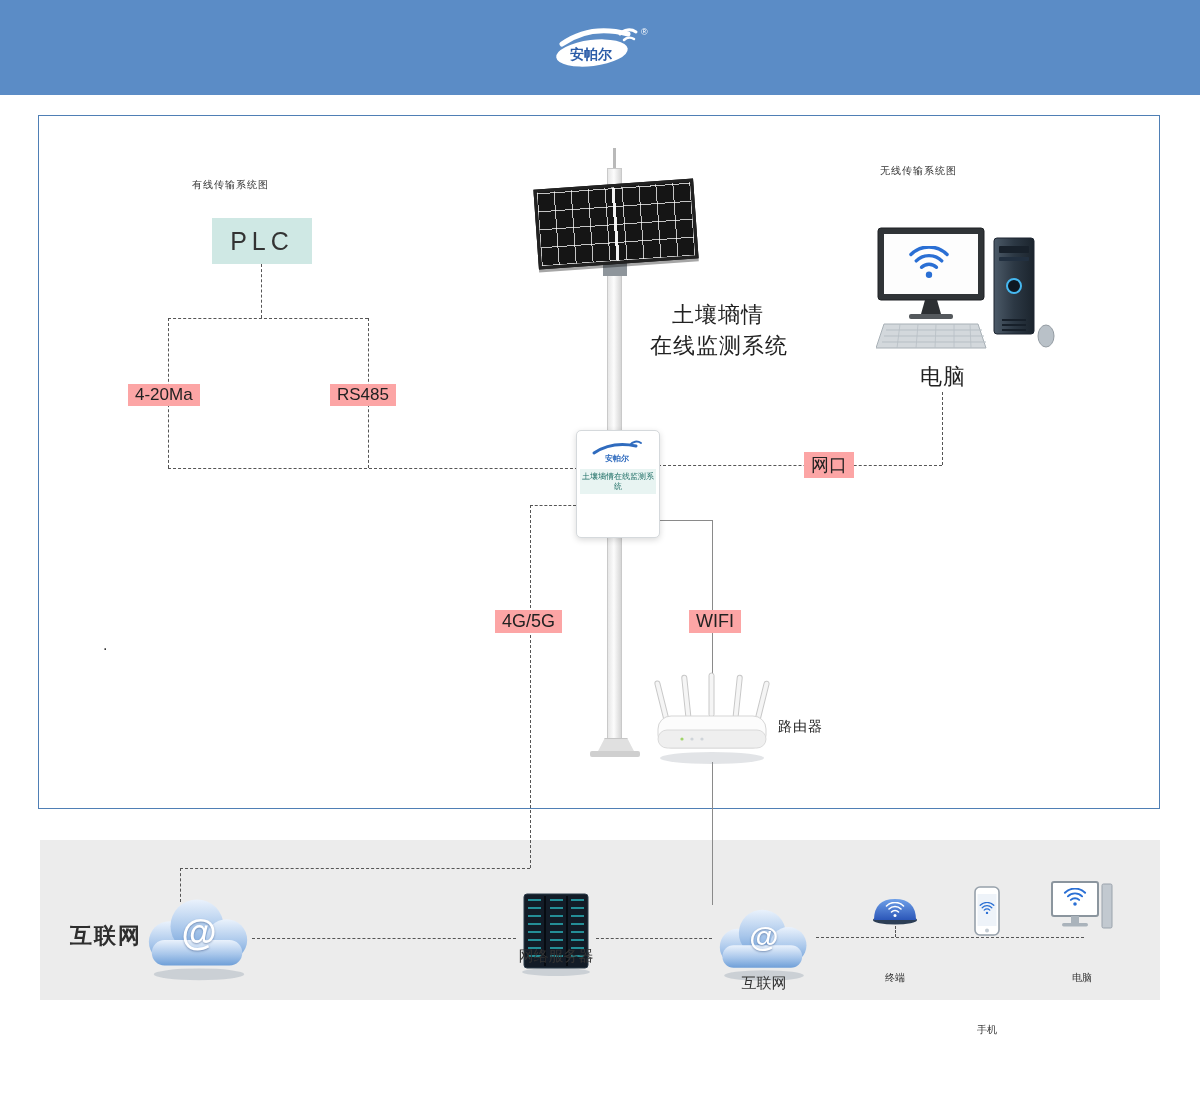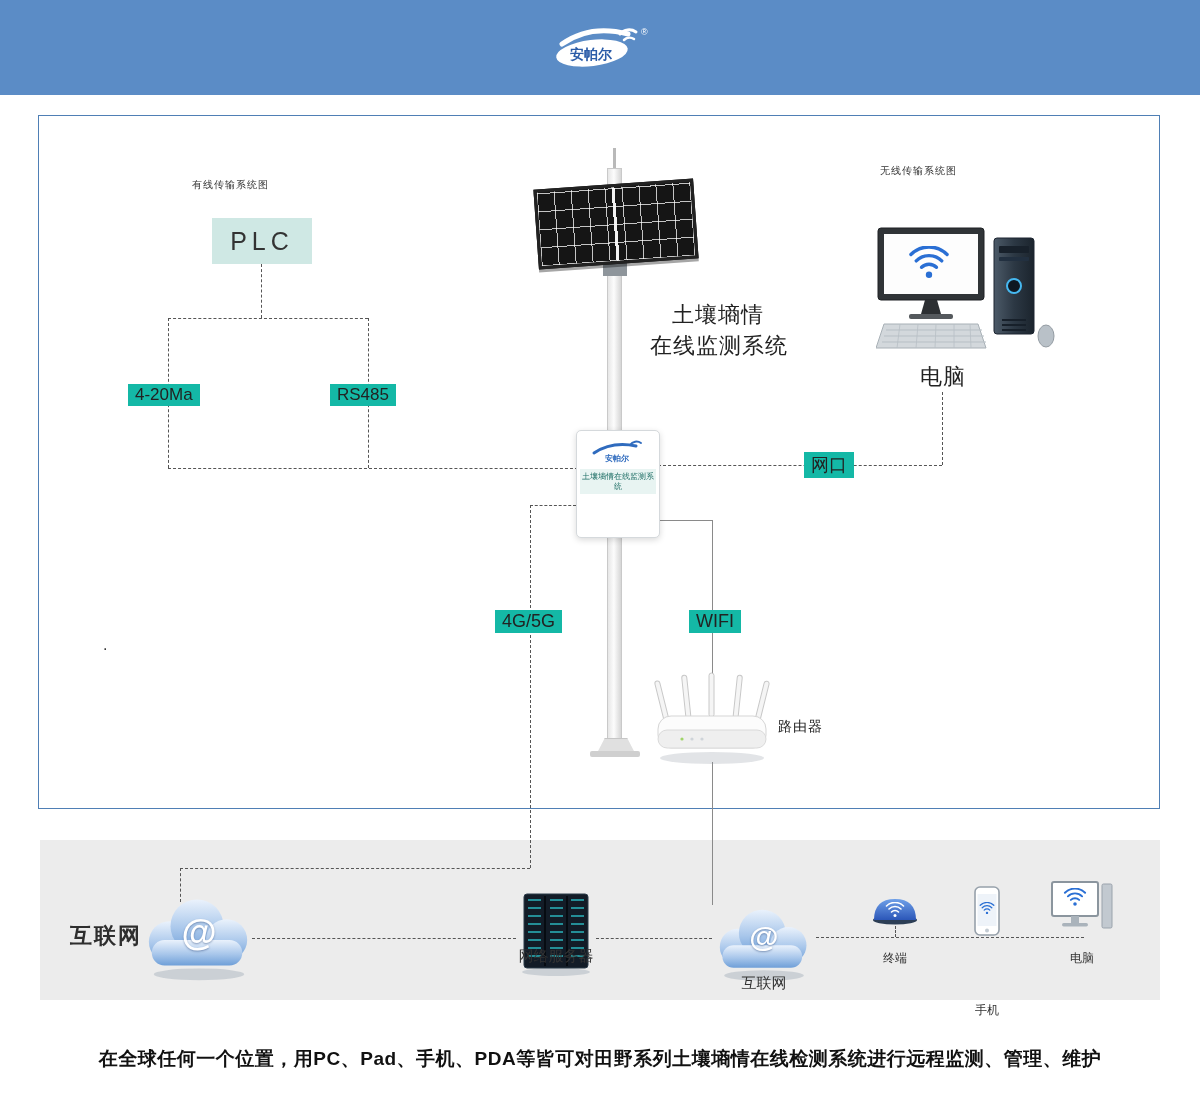--- a/index.html
+++ b/index.html
@@ -20,27 +20,27 @@
   .strip{position:absolute;left:40px;top:840px;width:1120px;height:160px;background:#ececec;}
 
   
   .hd{position:absolute;border-top:1px dashed #555;height:0;}
   .vd{position:absolute;border-left:1px dashed #555;width:0;}
   .hs{position:absolute;border-top:1px solid #8a8a8a;height:0;}
   .vs{position:absolute;border-left:1px solid #8a8a8a;width:0;}
 
   
   .section-lbl{position:absolute;font-size:10px;color:#333;letter-spacing:1px;}
-  .linelabel{position:absolute;background:#14b8a6;padding:1px 7px;font-size:17px;color:#222;}
+  .linelabel{position:absolute;background:#fca5a5;padding:1px 7px;font-size:17px;color:#222;}
   .station-lbl{position:absolute;font-size:22px;color:#222;letter-spacing:1px;}
   .plc{position:absolute;left:212px;top:218px;width:100px;height:46px;background:#cfe8e4;
        display:flex;align-items:center;justify-content:center;font-size:25px;color:#333;
        letter-spacing:5px;}
   .clabel{position:absolute;transform:translateX(-50%);font-size:15px;color:#333;white-space:nowrap;}
-  .clabel.small{font-size:12px;}
+  .clabel.small{font-size:10px;margin-top:21px;}
   .inet-big{position:absolute;left:70px;top:921px;font-size:22px;color:#2e2e2e;font-weight:600;letter-spacing:2px;}
   .at{position:absolute;transform:translateX(-50%);color:#fff;font-weight:bold;
       text-shadow:0 1px 2px rgba(30,60,110,.45);}
   .caption{position:absolute;left:0;top:1046px;width:1200px;text-align:center;
            font-size:19px;font-weight:700;color:#111;letter-spacing:.5px;}
   .stray{position:absolute;left:103px;top:636px;font-size:16px;color:#333;}
 
   
   .pole{position:absolute;left:607px;top:168px;width:15px;height:578px;
         background:linear-gradient(90deg,#e6e6e6,#fcfcfc 45%,#d6d6d6);border:1px solid #c9c9c9;box-sizing:border-box;}
@@ -238,17 +238,16 @@
 
   <svg class="abs" style="left:1050px;top:880px;" width="64" height="56" viewBox="0 0 64 56">
     <rect x="52" y="4" width="10" height="44" rx="1.5" fill="#c2c9d0" stroke="#9aa3ac"></rect>
     <rect x="2" y="2" width="46" height="34" rx="2" fill="#fff" stroke="#8b959e" stroke-width="2"></rect>
     <use href="#wifi" x="13" y="8" width="24" height="19" style="color:#2a6fd4"></use>
     <rect x="21" y="36" width="8" height="7" fill="#aab3bb"></rect>
     <rect x="12" y="43" width="26" height="3.5" rx="1.7" fill="#aab3bb"></rect>
   </svg>
   <div class="clabel small" style="left:1082px;top:950px;">电脑</div>
 
-  <div class="caption">在全球任何一个位置，用PC、Pad、手机、PDA等皆可对田野系列土壤墒情在线检测系统进行远程监测、管理、维护</div>
 
   <div class="stray">.</div>
 
 </div>
 
 </body></html>

